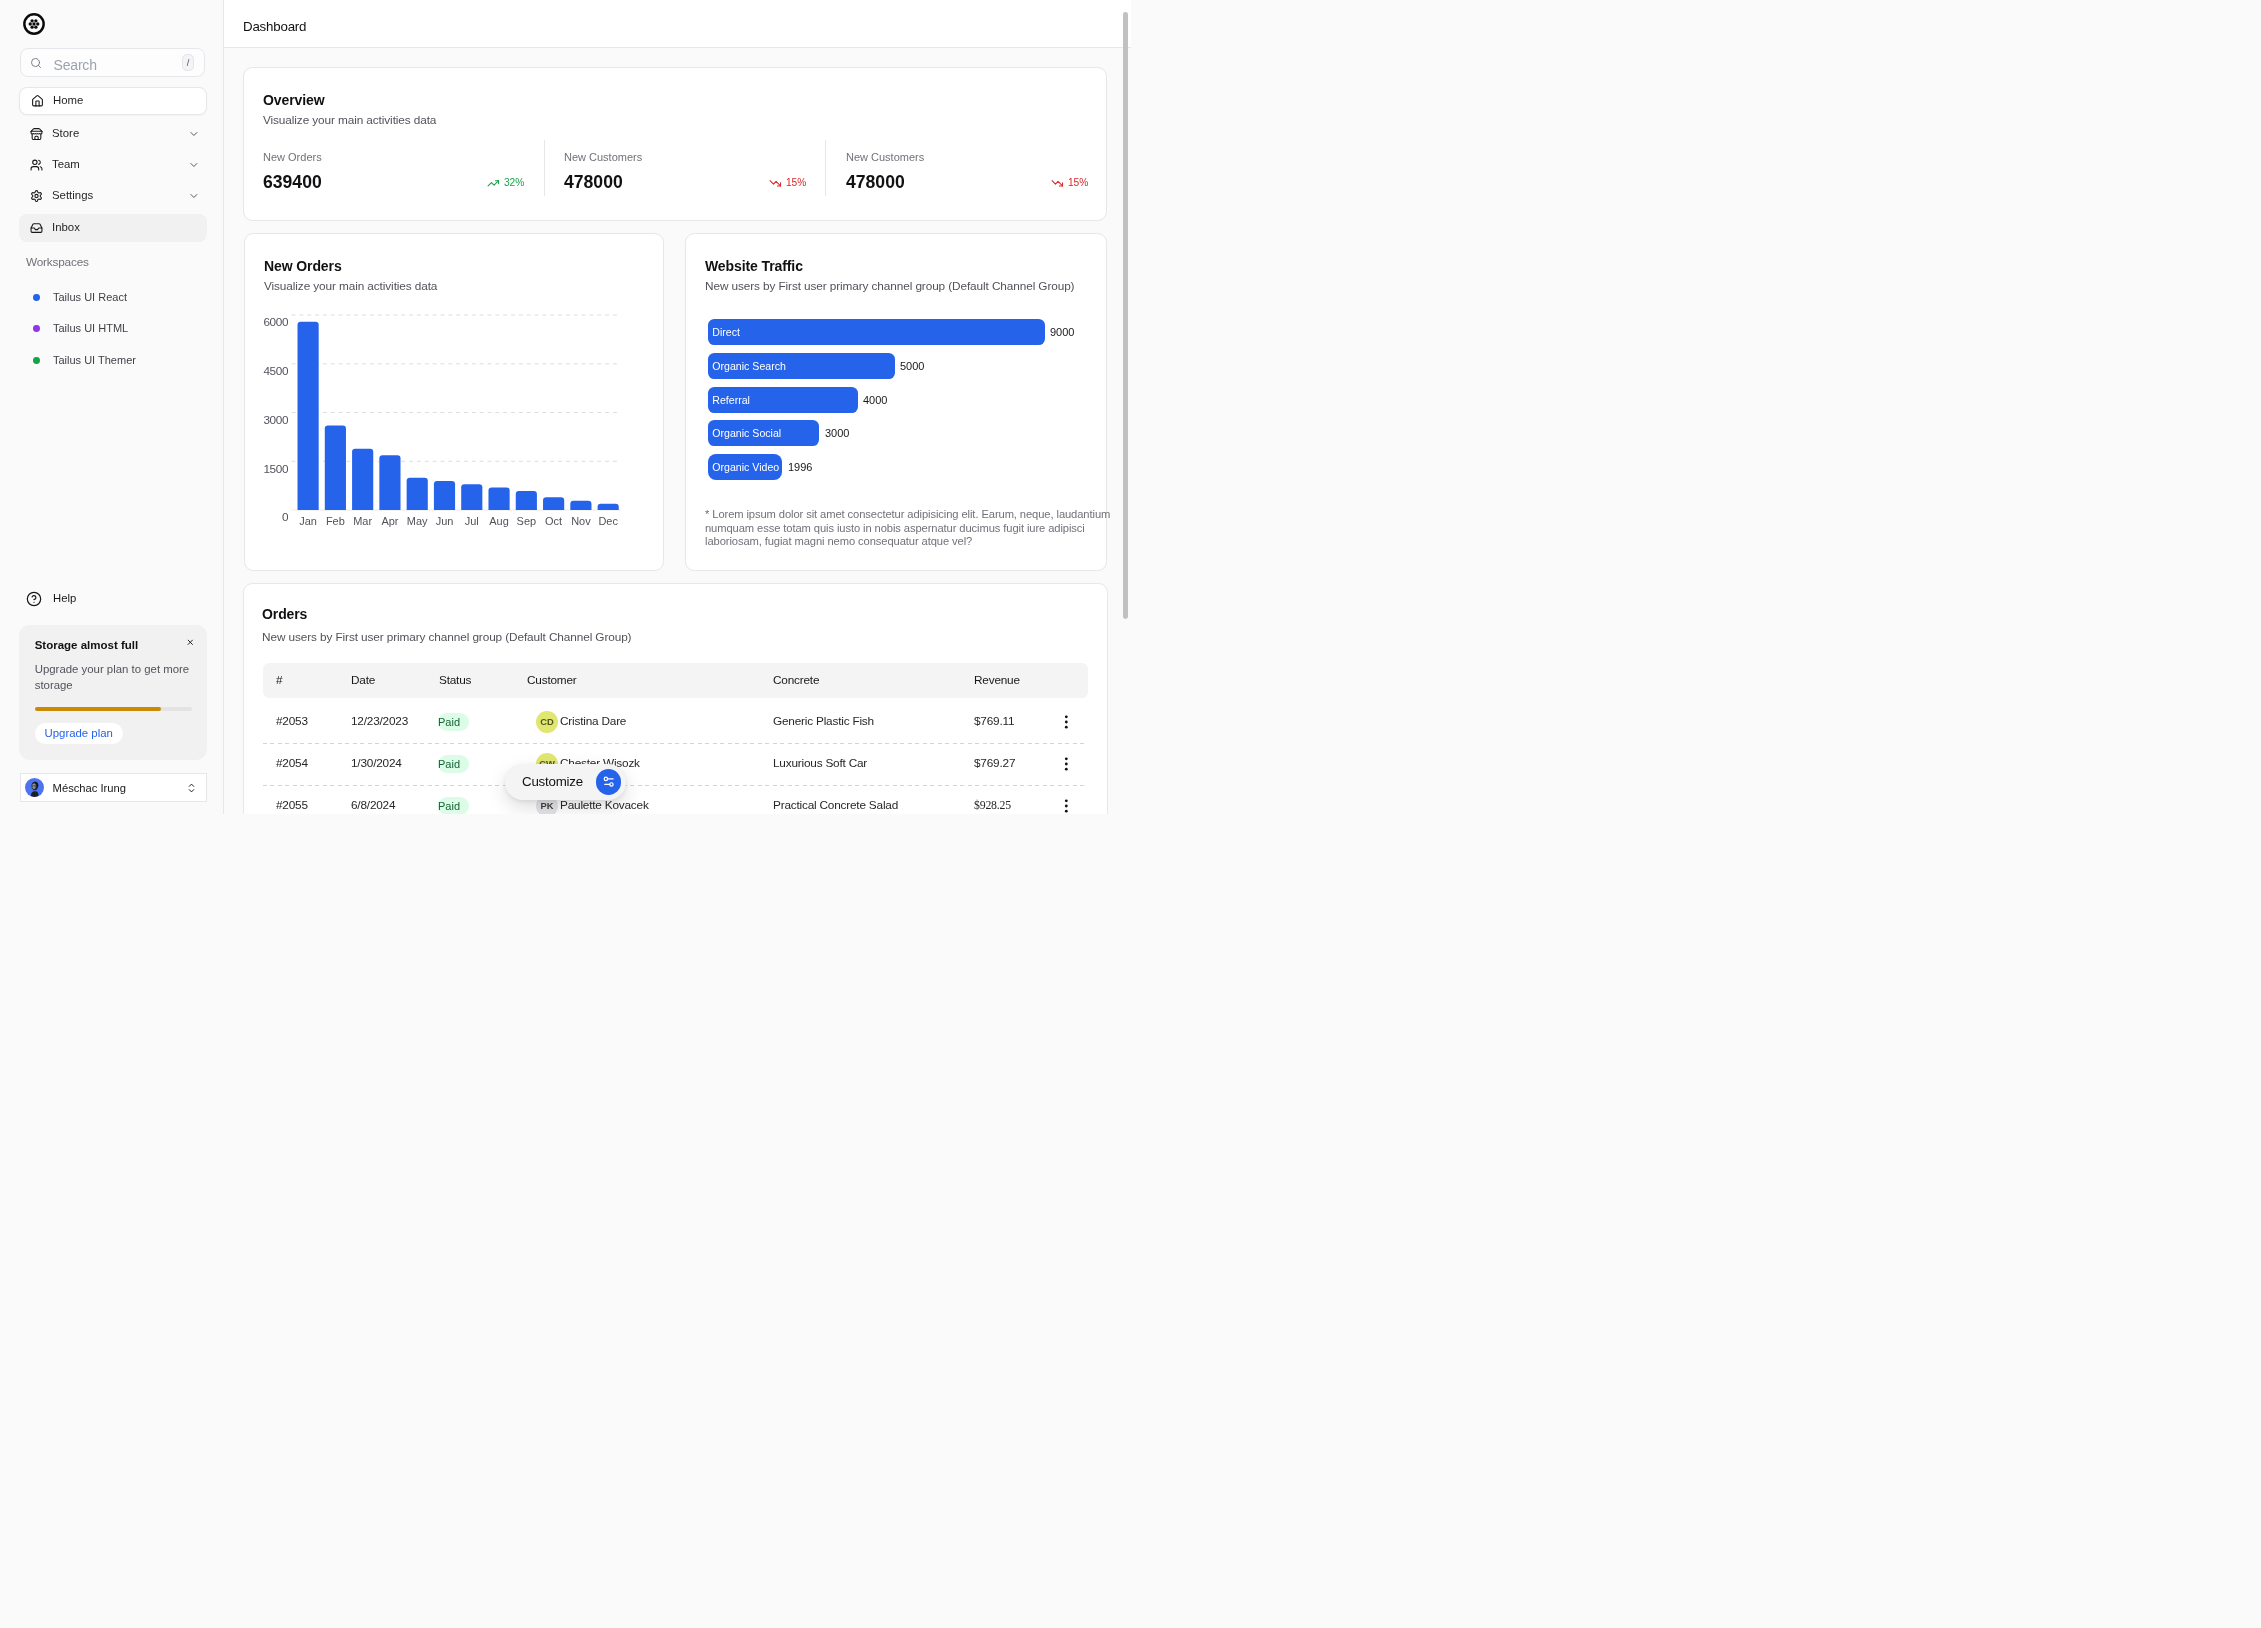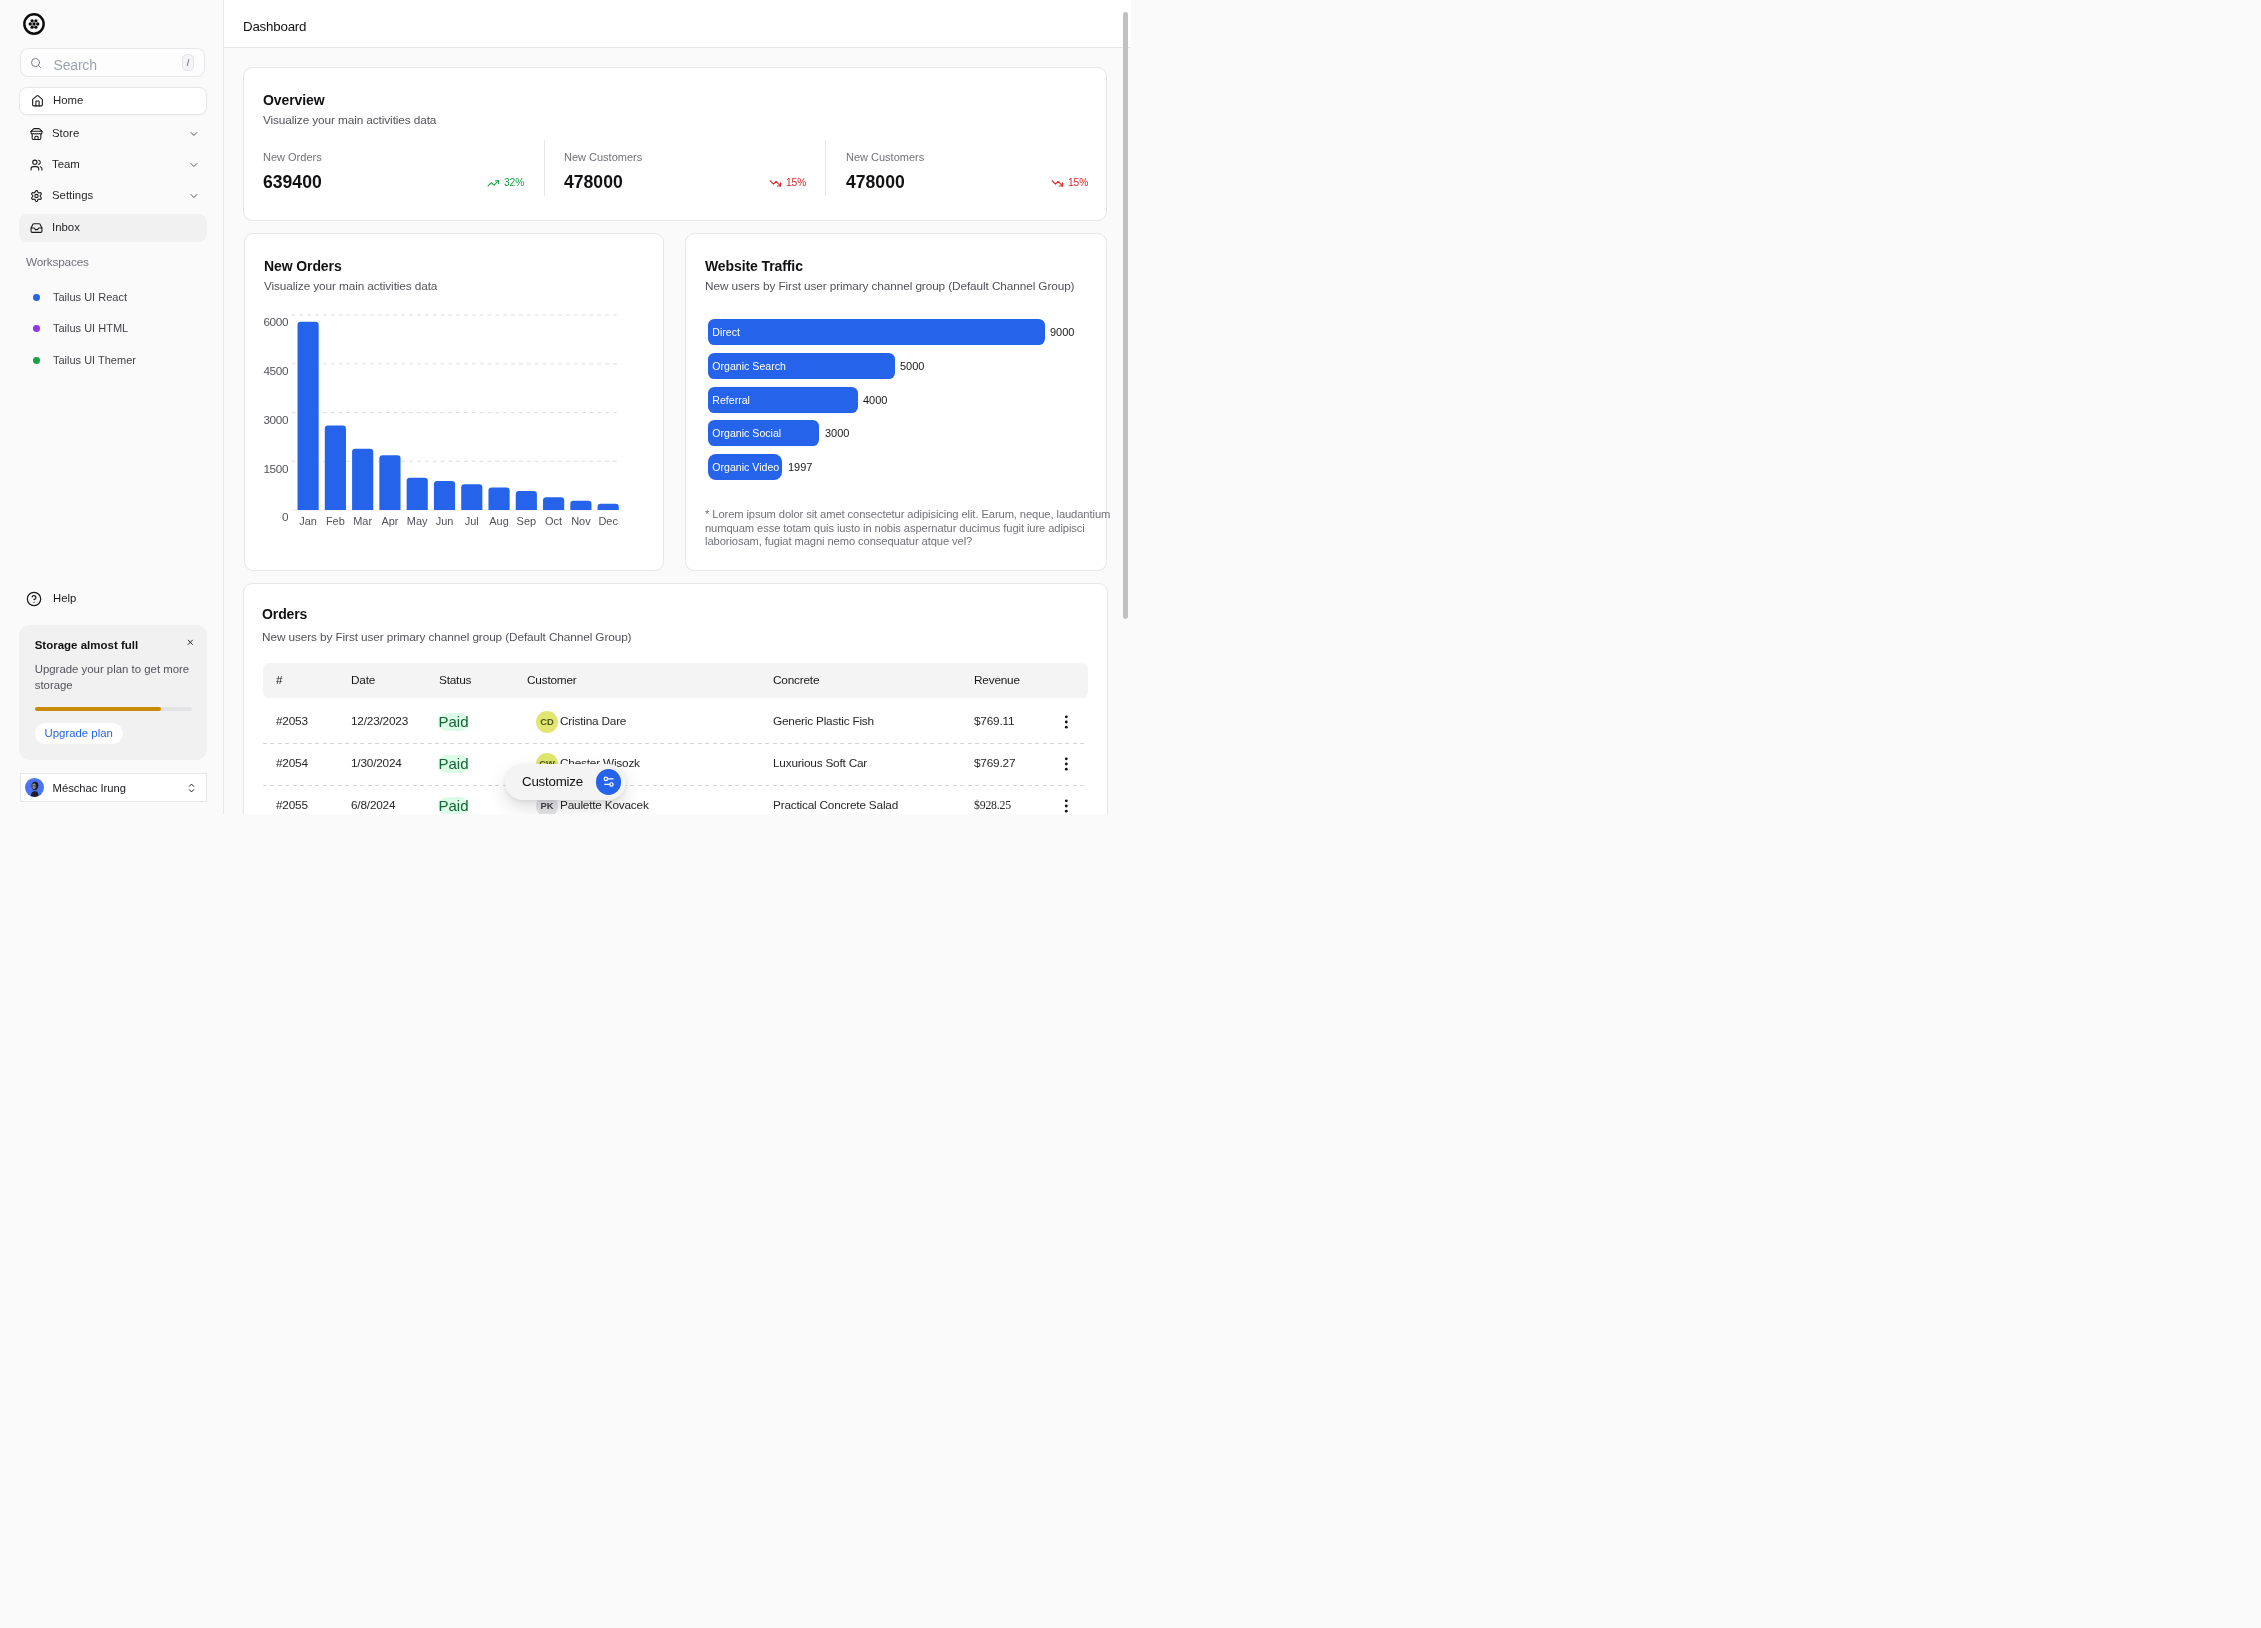--- a/index.html
+++ b/index.html
@@ -48,21 +48,21 @@
 
 .hbar { position:absolute; left:708px; height:26px; background:#2563eb; border-radius:6.3px; color:#fff; font-size:10.6px; }
 .hbar span { position:absolute; left:4.3px; top:50%; transform:translateY(-50%); white-space:nowrap; }
 .hval { position:absolute; font-size:11px; color:#18181b; transform:translateY(-50%); line-height:1; }
 
 
 #thead { position:absolute; left:263px; top:663px; width:825px; height:35px; background:#f4f4f5; border-radius:6.3px; }
 .th { position:absolute; top:50%; transform:translateY(-50%); font-size:11.8px; font-weight:500; color:#18181b; line-height:1; letter-spacing:-0.2px; }
 .td { position:absolute; transform:translateY(-50%); font-size:11.8px; color:#27272a; line-height:1; white-space:nowrap; letter-spacing:-0.2px; }
 .rowline { position:absolute; left:263px; width:825px; height:0.8px; background:repeating-linear-gradient(90deg,#d4d4d8 0 3.9px,transparent 3.9px 7.5px); }
-.badge { position:absolute; width:31px; height:18px; border-radius:9.4px; background:#dcfce7; color:#166534; font-size:15px; font-weight:500; text-align:center; line-height:18px; transform:translateY(-50%); }
+.badge { position:absolute; width:31px; height:18px; border-radius:9.4px; background:#dcfce7; color:#166534; font-size:11px; font-weight:500; line-height:18px; transform:translateY(-50%); }
 .avatar { position:absolute; width:22px; height:22px; border-radius:50%; transform:translateY(-50%); font-size:9.4px; font-weight:600; text-align:center; line-height:22px; }
 .av-y { background:#e0e670; color:#51581f; }
 .av-g { background:#e4e4e7; color:#3f3f46; }
 .dots { position:absolute; left:1060px; transform:translateY(-50%); }
 
 
 #pill { position:absolute; left:505px; top:764px; width:121px; height:36px; background:#f4f4f5; border-radius:18px; box-shadow:0 7.9px 19px rgba(0,0,0,0.13), 0 1.6px 4.7px rgba(0,0,0,0.08); }
 #pill .t { position:absolute; left:17px; top:50%; transform:translateY(-50%); font-size:13.3px; font-weight:500; color:#111113; letter-spacing:-0.2px; line-height:1; }
 #pill .circ { position:absolute; right:5.1px; top:5.3px; width:25.4px; height:25.4px; border-radius:50%; background:#2563eb; display:flex; align-items:center; justify-content:center; }
 
@@ -300,21 +300,21 @@
     <span>Referral</span>
   </div>
 <div class="hval" style="left:863px; top:400px;">4000</div>
 <div class="hbar" style="top:420px; width:111px;">
     <span>Organic Social</span>
   </div>
 <div class="hval" style="left:825px; top:433px;">3000</div>
 <div class="hbar" style="top:454px; width:74px;border-radius:8px;">
     <span>Organic Video</span>
   </div>
-<div class="hval" style="left:788px; top:467px;">1997</div>
+<div class="hval" style="left:788px; top:467px;">1996</div>
 
 <div class="abs" style="left:705px; top:508px; font-size:11.2px; line-height:13.6px; color:#71717a; letter-spacing:-0.1px;">* Lorem ipsum dolor sit amet consectetur adipisicing elit. Earum, neque, laudantium<br>numquam esse totam quis iusto in nobis aspernatur ducimus fugit iure adipisci<br>laboriosam, fugiat magni nemo consequatur atque vel?</div>
 
 <div class="card" id="ordCard" style="left:243px; top:583px; width:865px; height:330px;"></div>
 <div class="ctitle" style="left:262px; top:607px;">Orders</div>
 <div class="csub" style="left:262px; top:632px;">New users by First user primary channel group (Default Channel Group)</div>
 
 <div id="thead"></div>
 <div class="th" style="left:276px; top:681px;">#</div>
 <div class="th" style="left:351px; top:681px;">Date</div>

